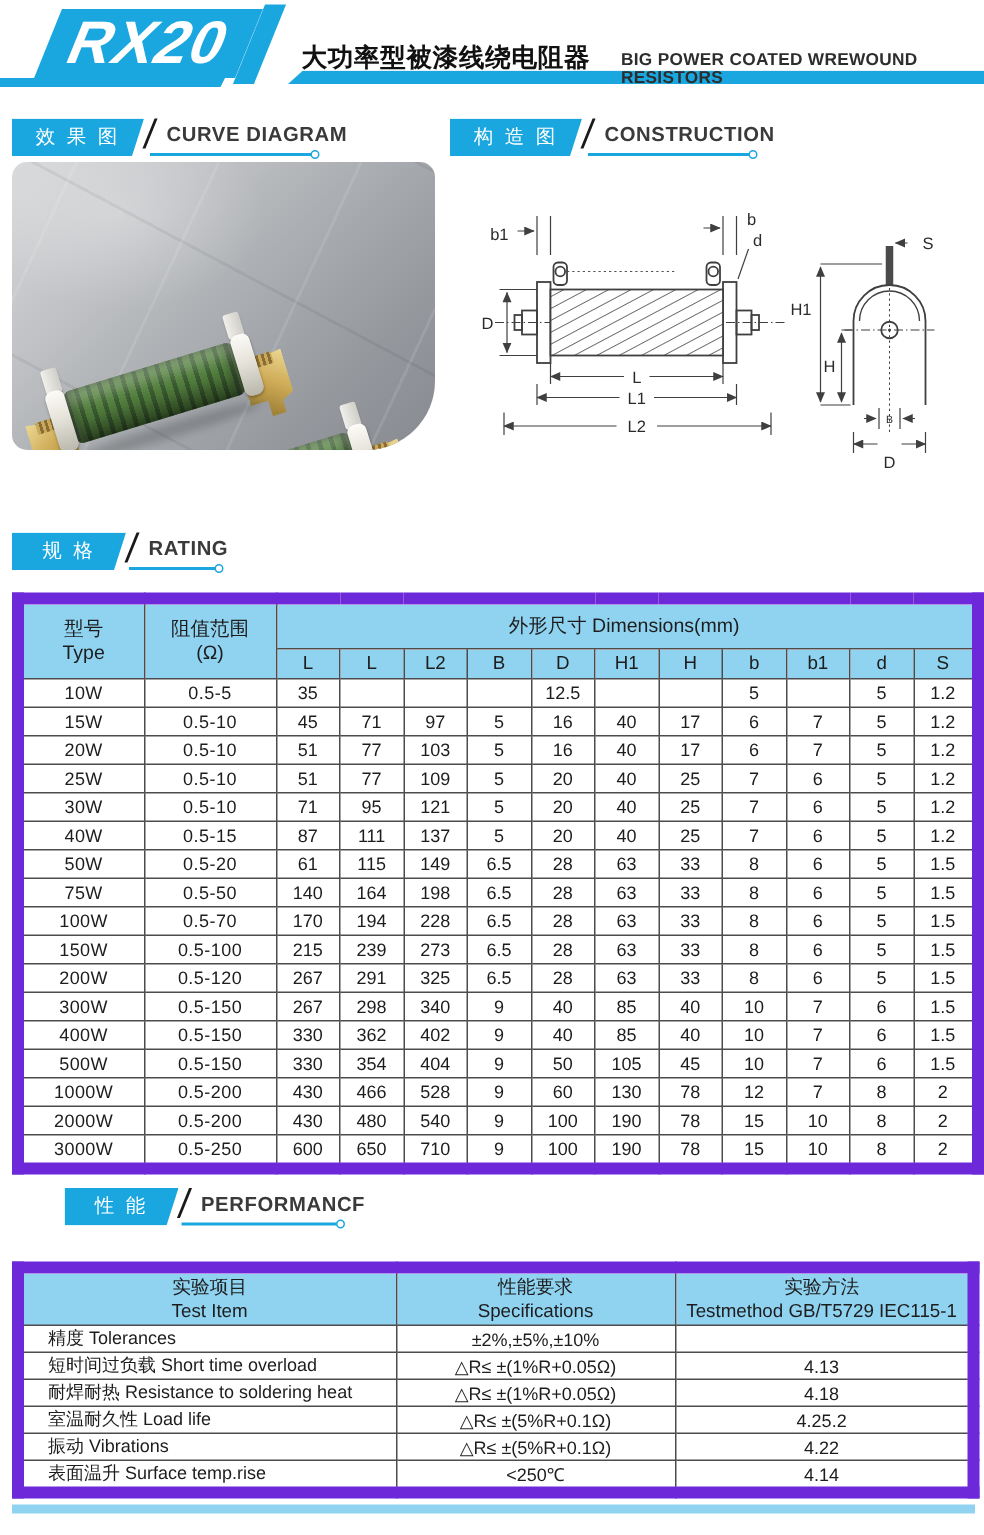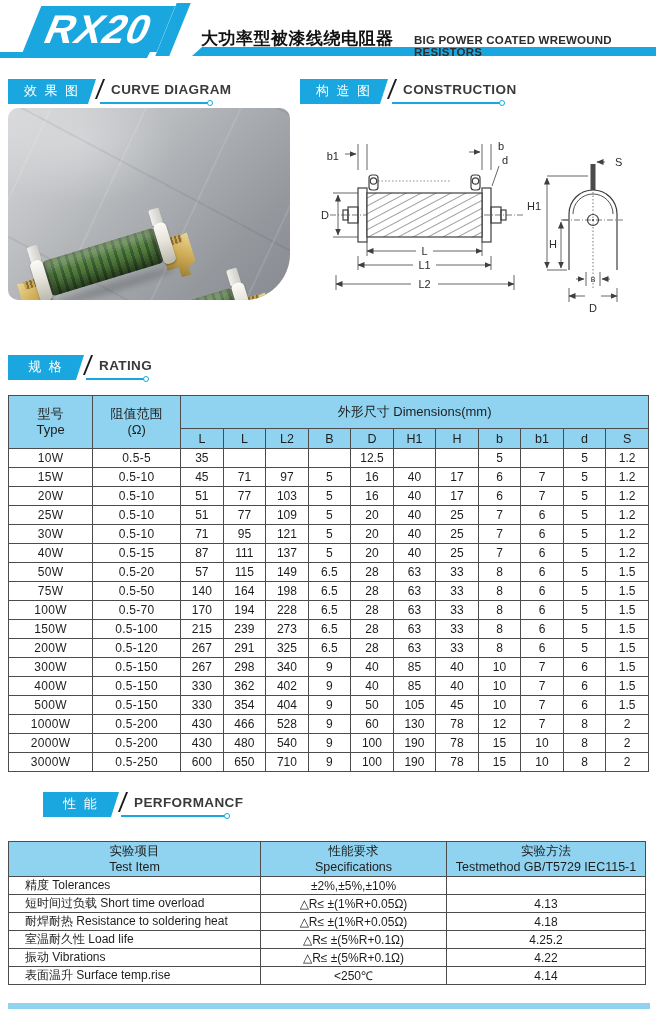--- a/index.html
+++ b/index.html
@@ -72,21 +72,21 @@
   
   .cons{position:absolute;left:300px;top:138px;}
   .cons text{font-family:"Liberation Sans",sans-serif;font-size:11px;fill:#2a2a2a;}
   .cons .sm{font-size:7px;}
 
   
   table{border-collapse:collapse;table-layout:fixed;}
   .rt{position:absolute;left:8px;top:395px;width:641px;}
   .pt{position:absolute;left:8px;top:841px;width:538px;}
   .rt th,.rt td,.pt th,.pt td{border:1px solid #4c4c4c;padding:0 2px;overflow:hidden;white-space:nowrap;}
-  .rt,.pt{border:1px solid #6d28d9;}
+  .rt,.pt{border:8px solid #6d28d9;}
   .rt th,.pt th{background:var(--hblue);font-weight:normal;color:#1d1d1d;}
   .rt thead .h1{height:33px;font-size:13px;line-height:1.25;}
   .rt thead .h2 th{height:19px;font-size:12.5px;}
   .rt tbody td{height:18px;font-size:12px;text-align:center;color:#1d1d1d;}
   .rt tbody td.c-type,.rt tbody td.c-range{letter-spacing:.3px;}
   .pt thead th{height:34px;font-size:12.5px;line-height:1.3;}
   .pt tbody td{height:17px;font-size:12px;color:#1d1d1d;}
   .pt tbody td.c-item{text-align:left;padding-left:16px;margin-top:40px;}
   .pt tbody td.c-spec,.pt tbody td.c-meth{text-align:center;}
 
@@ -376,21 +376,21 @@
           <td class="c-dim">40</td>
           <td class="c-dim">25</td>
           <td class="c-dim">7</td>
           <td class="c-dim">6</td>
           <td class="c-dim">5</td>
           <td class="c-dim">1.2</td>
         </tr>
         <tr>
           <td class="c-type">50W</td>
           <td class="c-range">0.5-20</td>
-          <td class="c-dim">57</td>
+          <td class="c-dim">61</td>
           <td class="c-dim">115</td>
           <td class="c-dim">149</td>
           <td class="c-dim">6.5</td>
           <td class="c-dim">28</td>
           <td class="c-dim">63</td>
           <td class="c-dim">33</td>
           <td class="c-dim">8</td>
           <td class="c-dim">6</td>
           <td class="c-dim">5</td>
           <td class="c-dim">1.5</td>

